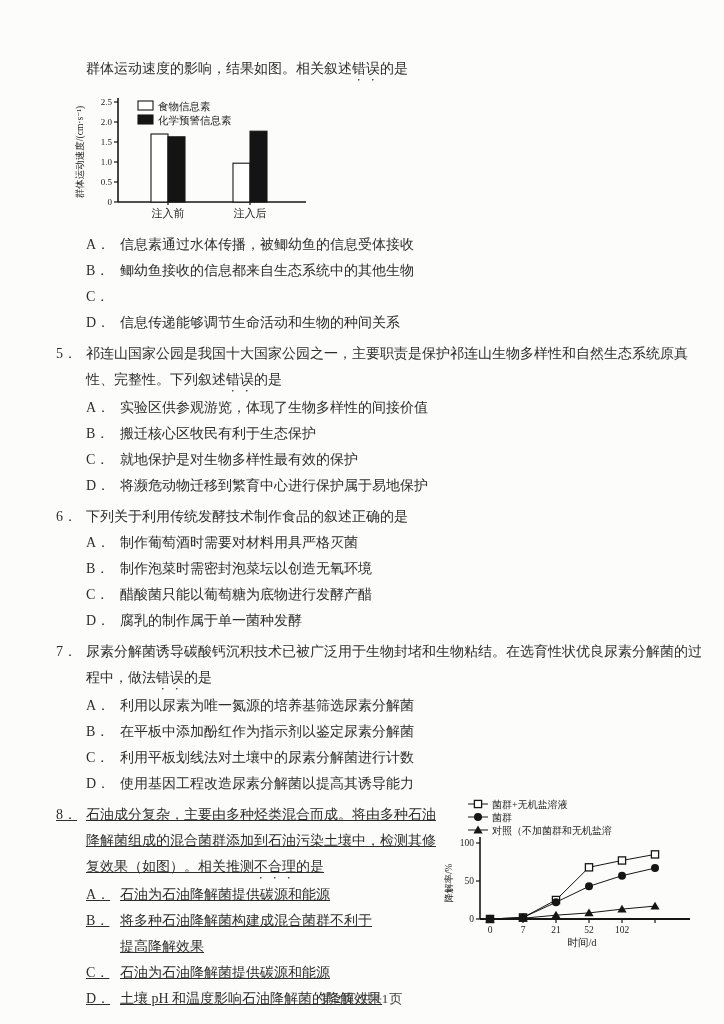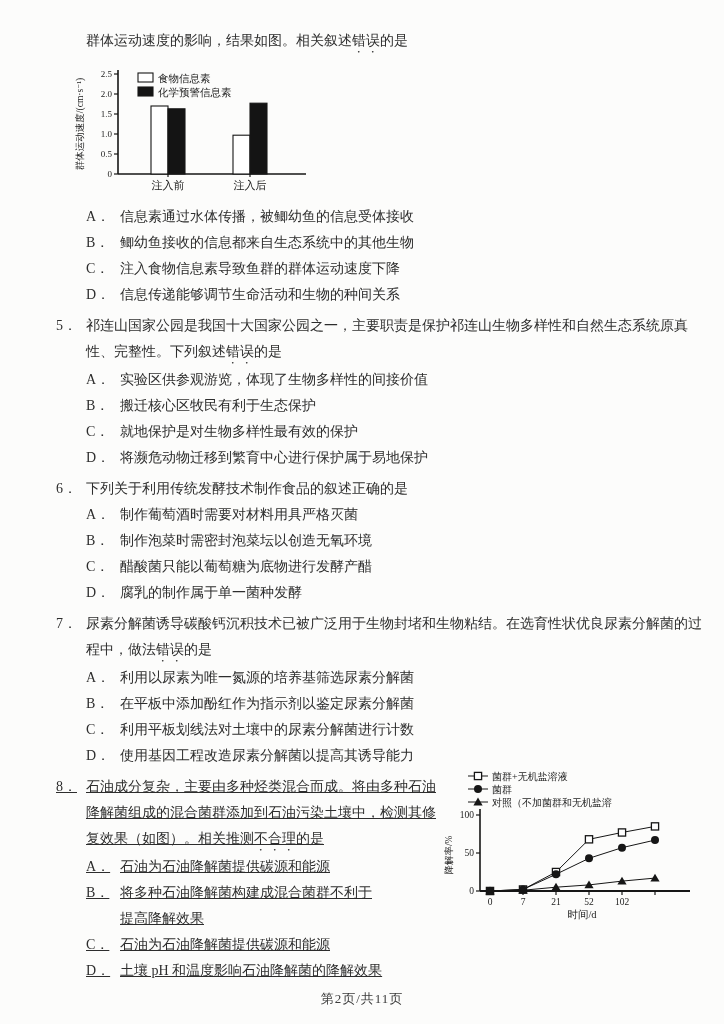--- a/index.html
+++ b/index.html
@@ -1,20 +1,20 @@
 <!DOCTYPE html>
 <html><head>
 <meta charset="utf-8">
 <style>
   html,body{margin:0;padding:0;}
   body{background:#e9e9e9;font-family:"Liberation Serif","DejaVu Serif",serif;}
   .page{
     position:relative;width:724px;height:1024px;margin:0 auto;
     background:#fcfcfb;color:#2d2d2d;box-sizing:border-box;
-    padding:28px 20px 0 56px;overflow:hidden;font-size:14px;
+    padding:56px 20px 0 56px;overflow:hidden;font-size:14px;
   }
   .stem{line-height:26px;}
   .qline{display:flex;align-items:flex-start;margin-top:5px;}
   .qnum{flex:0 0 30px;line-height:26px;}
   .qbody{flex:1;}
   .opt{display:flex;margin-left:30px;line-height:26px;}
   .opt .ol{flex:0 0 34px;}
   .opt-cont{margin-left:64px;line-height:26px;}
   .emph{
     text-emphasis:filled dot #2d2d2d;text-emphasis-position:under right;
@@ -75,21 +75,20 @@
     <div class="opt">
         <span class="ol">A．</span>
         <span>信息素通过水体传播，被鲫幼鱼的信息受体接收</span>
       </div>
     <div class="opt">
         <span class="ol">B．</span>
         <span>鲫幼鱼接收的信息都来自生态系统中的其他生物</span>
       </div>
     <div class="opt">
         <span class="ol">C．</span>
-        <span>注入食物信息素导致鱼群的群体运动速度下降</span>
       </div>
     <div class="opt">
         <span class="ol">D．</span>
         <span>信息传递能够调节生命活动和生物的种间关系</span>
       </div>
   </div>
 
   <div>
     <div class="qline">
       <span class="qnum">5．</span>

